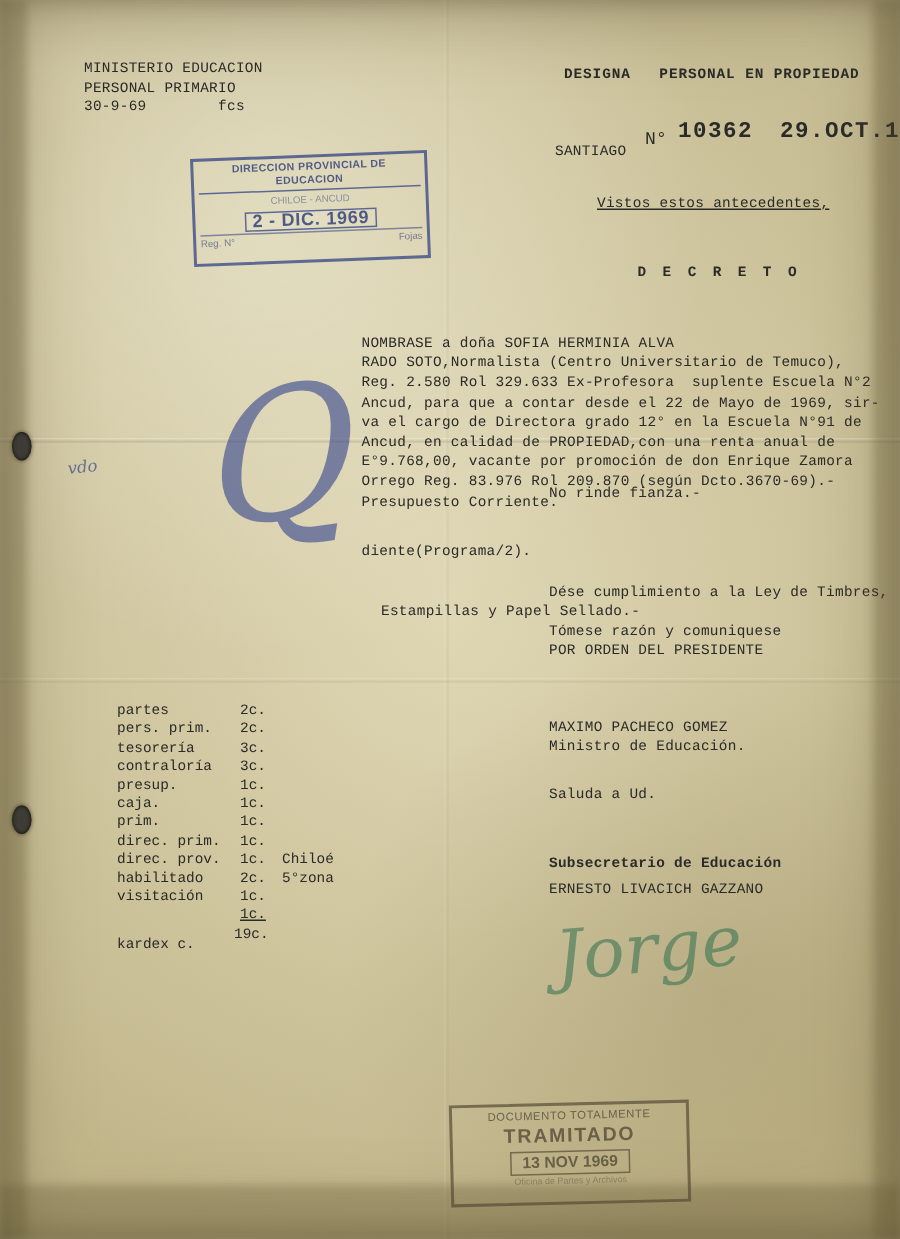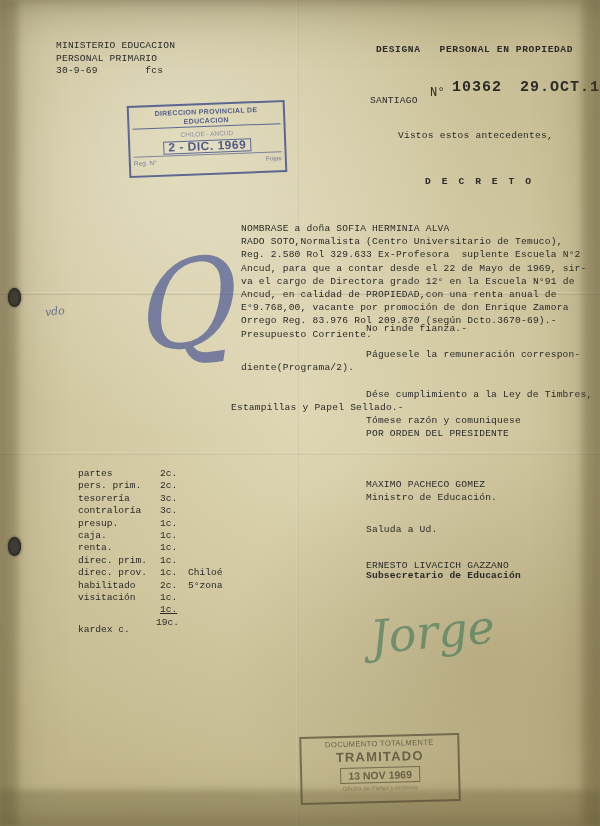--- a/index.html
+++ b/index.html
@@ -137,58 +137,57 @@
 PERSONAL PRIMARIO
 30-9-69        fcs</div>
 
   <div class="blk bold" style="left:376px; top:44px; font-size:9.6px; letter-spacing:.6px;">DESIGNA   PERSONAL EN PROPIEDAD</div>
 
   <div class="blk" style="left:370px; top:95px;">SANTIAGO</div>
   <div class="blk" style="left:430px; top:87px; font-size:12px;">N°</div>
   <div class="blk big" style="left:452px; top:82px;">10362</div>
   <div class="blk big" style="left:520px; top:82px;">29.OCT.1969</div>
 
-  <div class="blk" style="left:398px; top:130px;">Vistos estos antecedentes,</div>
+  <div class="blk" style="left:398px; top:130px;text-decoration:underline;">Vistos estos antecedentes,</div>
 
   <div class="blk bold spaced" style="left:425px; top:176px;">D E C R E T O</div>
 
   <div class="blk" style="left:241px; top:222px; line-height:13.2px;">NOMBRASE a doña SOFIA HERMINIA ALVA
 RADO SOTO,Normalista (Centro Universitario de Temuco),
 Reg. 2.580 Rol 329.633 Ex-Profesora  suplente Escuela N°2
 Ancud, para que a contar desde el 22 de Mayo de 1969, sir-
 va el cargo de Directora grado 12° en la Escuela N°91 de
 Ancud, en calidad de PROPIEDAD,con una renta anual de
 E°9.768,00, vacante por promoción de don Enrique Zamora
 Orrego Reg. 83.976 Rol 209.870 (según Dcto.3670-69).-
 Presupuesto Corriente.</div>
 
   <div class="blk" style="left:366px; top:323px;">No rinde fianza.-</div>
-  <div class="blk" style="left:366px; top:349px;">Páguesele la remuneración correspon-</div>
   <div class="blk" style="left:241px; top:362px;">diente(Programa/2).</div>
 
   <div class="blk" style="left:366px; top:389px;">Dése cumplimiento a la Ley de Timbres,</div>
-  <div class="blk" style="left:231px; top:402px;">Estampillas y Papel Sellado.-</div>
+  <div class="blk" style="left:254px; top:402px;">Estampillas y Papel Sellado.-</div>
   <div class="blk" style="left:366px; top:415px;">Tómese razón y comuniquese</div>
   <div class="blk" style="left:366px; top:428px;">POR ORDEN DEL PRESIDENTE</div>
 
   <div class="blk" style="left:366px; top:479px;font-family:Liberation Mono, monospace;">MAXIMO PACHECO GOMEZ</div>
   <div class="blk" style="left:366px; top:492px;">Ministro de Educación.</div>
   <div class="blk" style="left:366px; top:524px;">Saluda a Ud.</div>
 
-  <div class="blk" style="left:366px; top:560px;">ERNESTO LIVACICH GAZZANO</div>
+  <div class="blk" style="left:366px; top:587px;">ERNESTO LIVACICH GAZZANO</div>
   <div class="blk" style="left:366px; top:570px;font-weight:bold;">Subsecretario de Educación</div>
 
   <div id="dist" style="position:absolute; left:78px; top:468px;">
       <div style="position: relative; height: 12.4px; font-size: 9.6px; line-height: 12.4px; white-space: pre;"><span style="position: absolute; left: 0px;">partes</span><span style="position: absolute; left: 82px;">2c.</span></div>
       <div style="position: relative; height: 12.4px; font-size: 9.6px; line-height: 12.4px; white-space: pre;"><span style="position: absolute; left: 0px;">pers. prim.</span><span style="position: absolute; left: 82px;">2c.</span></div>
       <div style="position: relative; height: 12.4px; font-size: 9.6px; line-height: 12.4px; white-space: pre;"><span style="position: absolute; left: 0px;">tesorería</span><span style="position: absolute; left: 82px;">3c.</span></div>
       <div style="position: relative; height: 12.4px; font-size: 9.6px; line-height: 12.4px; white-space: pre;"><span style="position: absolute; left: 0px;">contraloría</span><span style="position: absolute; left: 82px;">3c.</span></div>
       <div style="position: relative; height: 12.4px; font-size: 9.6px; line-height: 12.4px; white-space: pre;"><span style="position: absolute; left: 0px;">presup.</span><span style="position: absolute; left: 82px;">1c.</span></div>
       <div style="position: relative; height: 12.4px; font-size: 9.6px; line-height: 12.4px; white-space: pre;"><span style="position: absolute; left: 0px;">caja.</span><span style="position: absolute; left: 82px;">1c.</span></div>
-      <div style="position: relative; height: 12.4px; font-size: 9.6px; line-height: 12.4px; white-space: pre;"><span style="position: absolute; left: 0px;">renta.</span><span style="position: absolute; left: 82px;">1c.</span></div>
+      <div style="position: relative; height: 12.4px; font-size: 9.6px; line-height: 12.4px; white-space: pre;"><span style="position: absolute; left: 0px;">prim.</span><span style="position: absolute; left: 82px;">1c.</span></div>
       <div style="position: relative; height: 12.4px; font-size: 9.6px; line-height: 12.4px; white-space: pre;"><span style="position: absolute; left: 0px;">direc. prim.</span><span style="position: absolute; left: 82px;">1c.</span></div>
       <div style="position: relative; height: 12.4px; font-size: 9.6px; line-height: 12.4px; white-space: pre;"><span style="position: absolute; left: 0px;">direc. prov.</span><span style="position: absolute; left: 82px;">1c.</span><span style="position: absolute; left: 110px;">Chiloé</span></div>
       <div style="position: relative; height: 12.4px; font-size: 9.6px; line-height: 12.4px; white-space: pre;"><span style="position: absolute; left: 0px;">habilitado</span><span style="position: absolute; left: 82px;">2c.</span><span style="position: absolute; left: 110px;">5°zona</span></div>
       <div style="position: relative; height: 12.4px; font-size: 9.6px; line-height: 12.4px; white-space: pre;"><span style="position: absolute; left: 0px;">visitación</span><span style="position: absolute; left: 82px;">1c.</span></div>
       <div style="position: relative; height: 12.4px; font-size: 9.6px; line-height: 12.4px; white-space: pre;"><span style="position: absolute; left: 0px; margin-top: 20px;">kardex c.</span><span style="position: absolute; left: 82px; text-decoration: underline;">1c.</span></div>
       <div style="position: relative; height: 12.4px; font-size: 9.6px; line-height: 12.4px; white-space: pre;"><span style="position: absolute; left: 78px;">19c.</span></div>
     </div>
 
   <div class="stamp" id="stamp-dpe">
     <div class="s1">DIRECCION PROVINCIAL DE EDUCACION</div>

